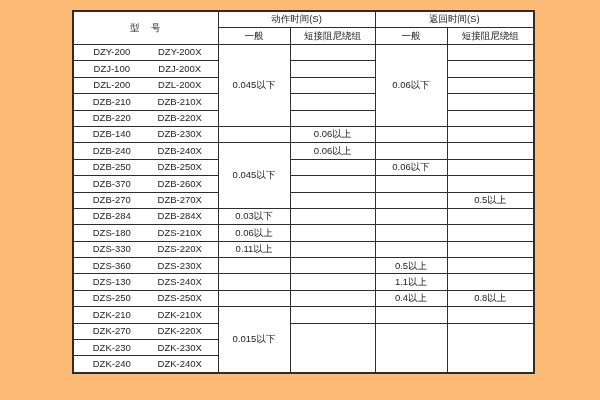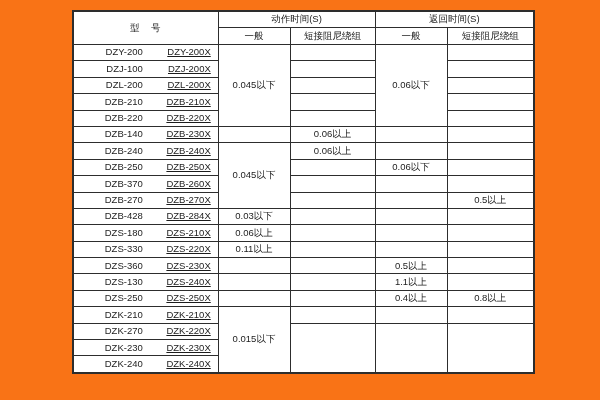--- a/index.html
+++ b/index.html
@@ -1,36 +1,36 @@
 <!DOCTYPE html>
 <html><head>
 <meta charset="utf-8">
 <style>
   html,body{margin:0;padding:0;background:#ffffff;}
   .canvas{
-    position:relative;width:600px;height:400px;background:#f97316;
+    position:relative;width:600px;height:400px;background:#fdba74;
     font-family:"Liberation Sans","DejaVu Sans",sans-serif;color:#1c1c1c;overflow:hidden;
   }
   table.spec{
     position:absolute;left:72px;top:10px;width:461px;
     border-collapse:collapse;table-layout:fixed;
     border:2px solid #2d2d2d;background:#ffffff;
   }
   .spec th,.spec td{
     border:1px solid #2d2d2d;
     font-weight:normal;font-size:9.5px;line-height:1.1;
     text-align:center;vertical-align:middle;padding:0;
     overflow:hidden;white-space:nowrap;
   }
   .spec thead tr.h1 th{height:15px;}
   .spec thead tr.h2 th{height:16px;}
   .spec tbody td{height:15.4px;}
   .model-header{letter-spacing:1px;}
-  .model-cell .m{display:inline-block;width:62px;text-align:right;}
-  .model-cell .m + .m{margin-left:6px;text-decoration:underline;}
+  .model-cell .m{display:inline-block;width:62px;text-align:center;}
+  .model-cell .m + .m{margin-left:6px;}
 </style>
 </head>
 <body>
 
 <div class="canvas">
   <table class="spec">
     <colgroup>
       <col style="width:145px">
       <col style="width:72px">
       <col style="width:85px">
@@ -104,21 +104,21 @@
           <td></td>
           <td></td>
         </tr>
         <tr>
           <td class="model-cell"><span class="m">DZB-270</span><span class="m">DZB-270X</span></td>
           <td></td>
           <td></td>
           <td>0.5以上</td>
         </tr>
         <tr>
-          <td class="model-cell"><span class="m">DZB-428</span><span class="m">DZB-284X</span></td>
+          <td class="model-cell"><span class="m">DZB-284</span><span class="m">DZB-284X</span></td>
           <td>0.03以下</td>
           <td></td>
           <td></td>
           <td></td>
         </tr>
         <tr>
           <td class="model-cell"><span class="m">DZS-180</span><span class="m">DZS-210X</span></td>
           <td>0.06以上</td>
           <td></td>
           <td></td>

